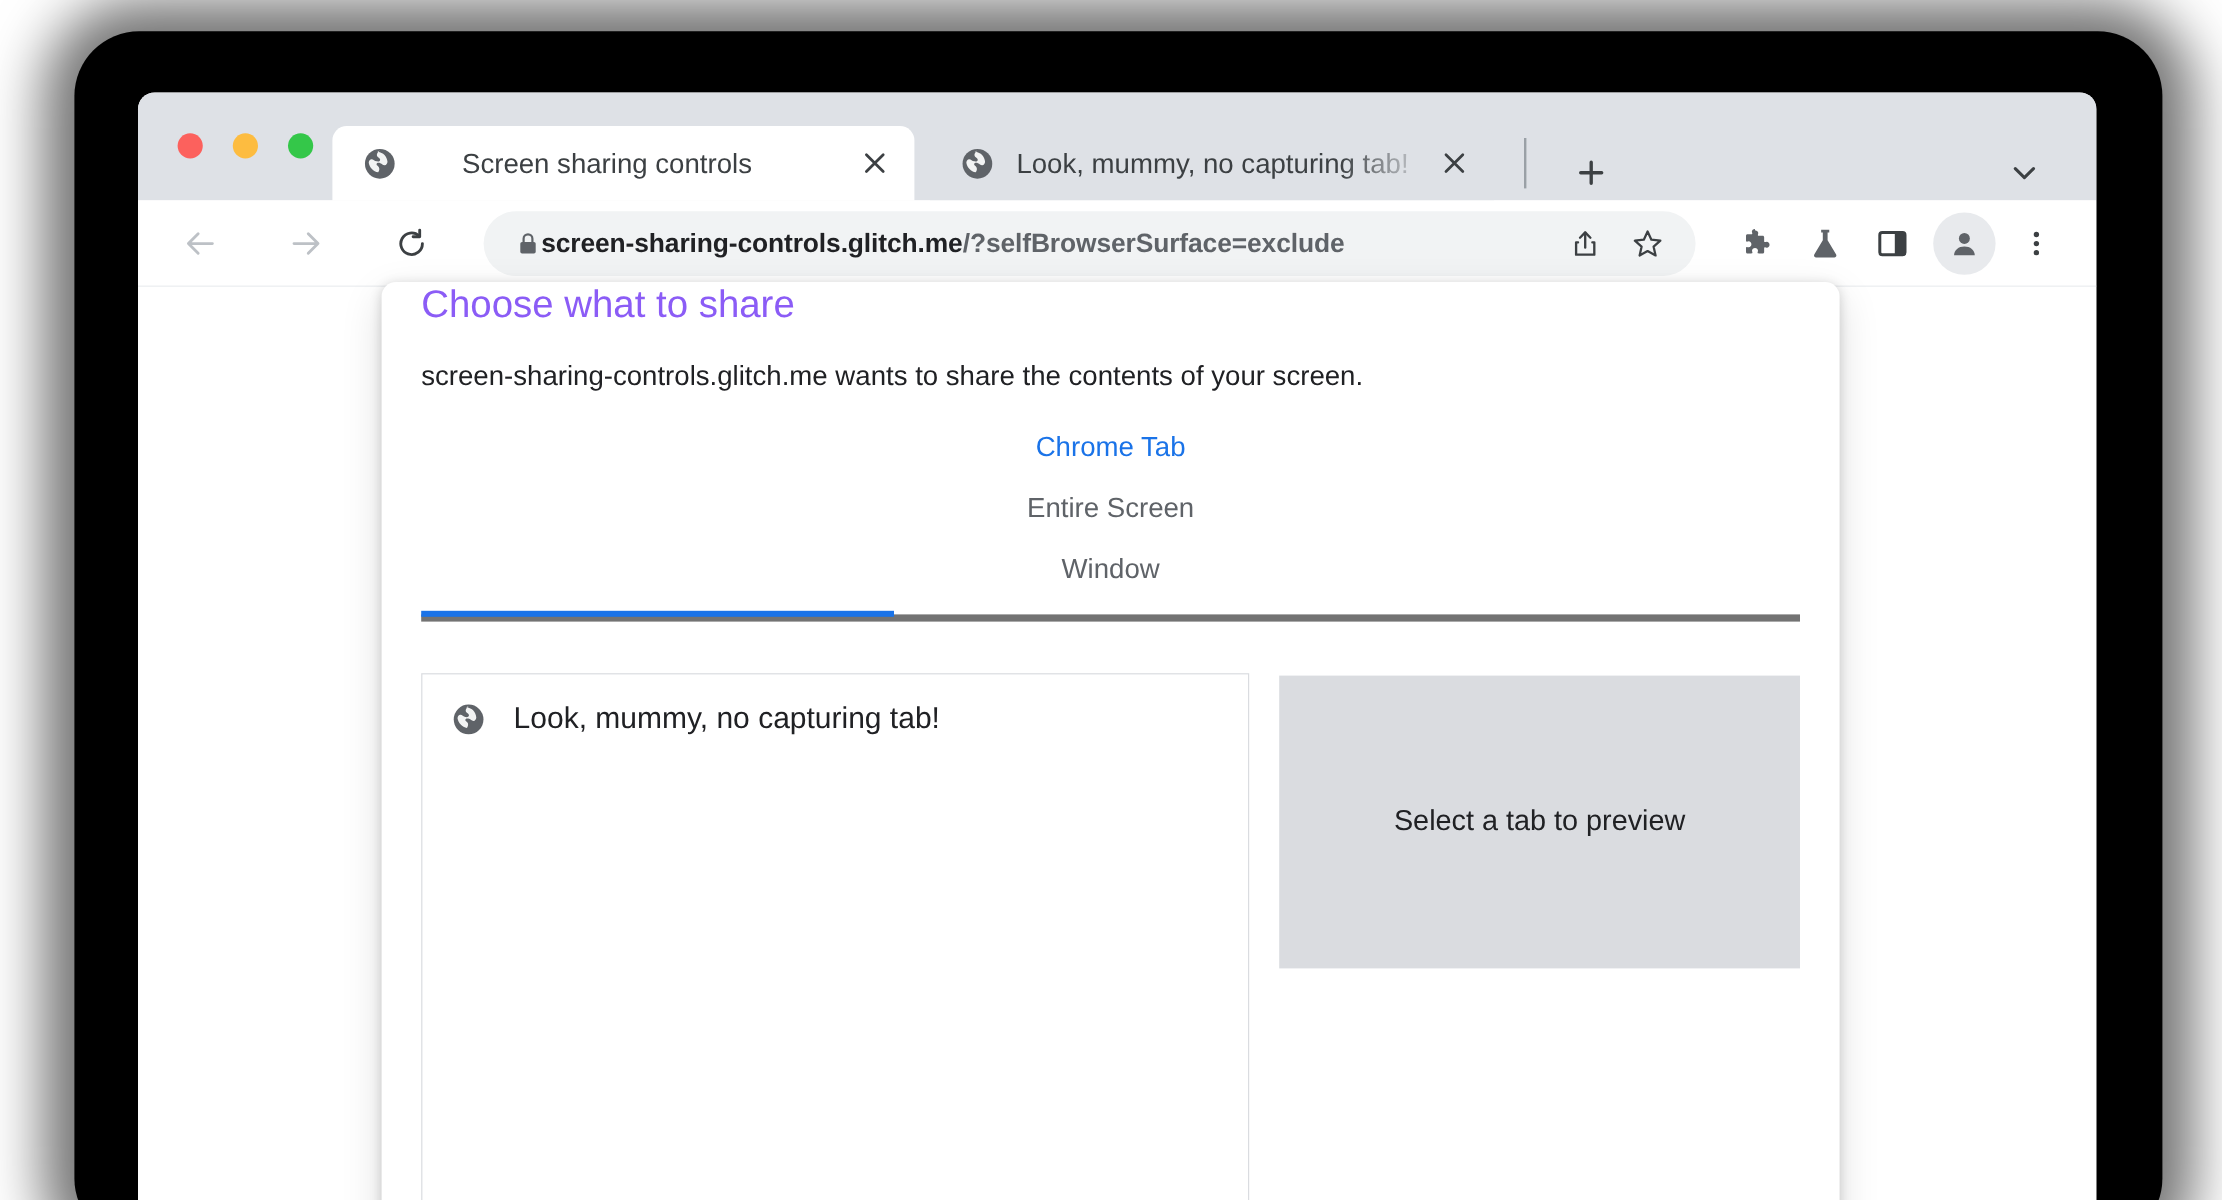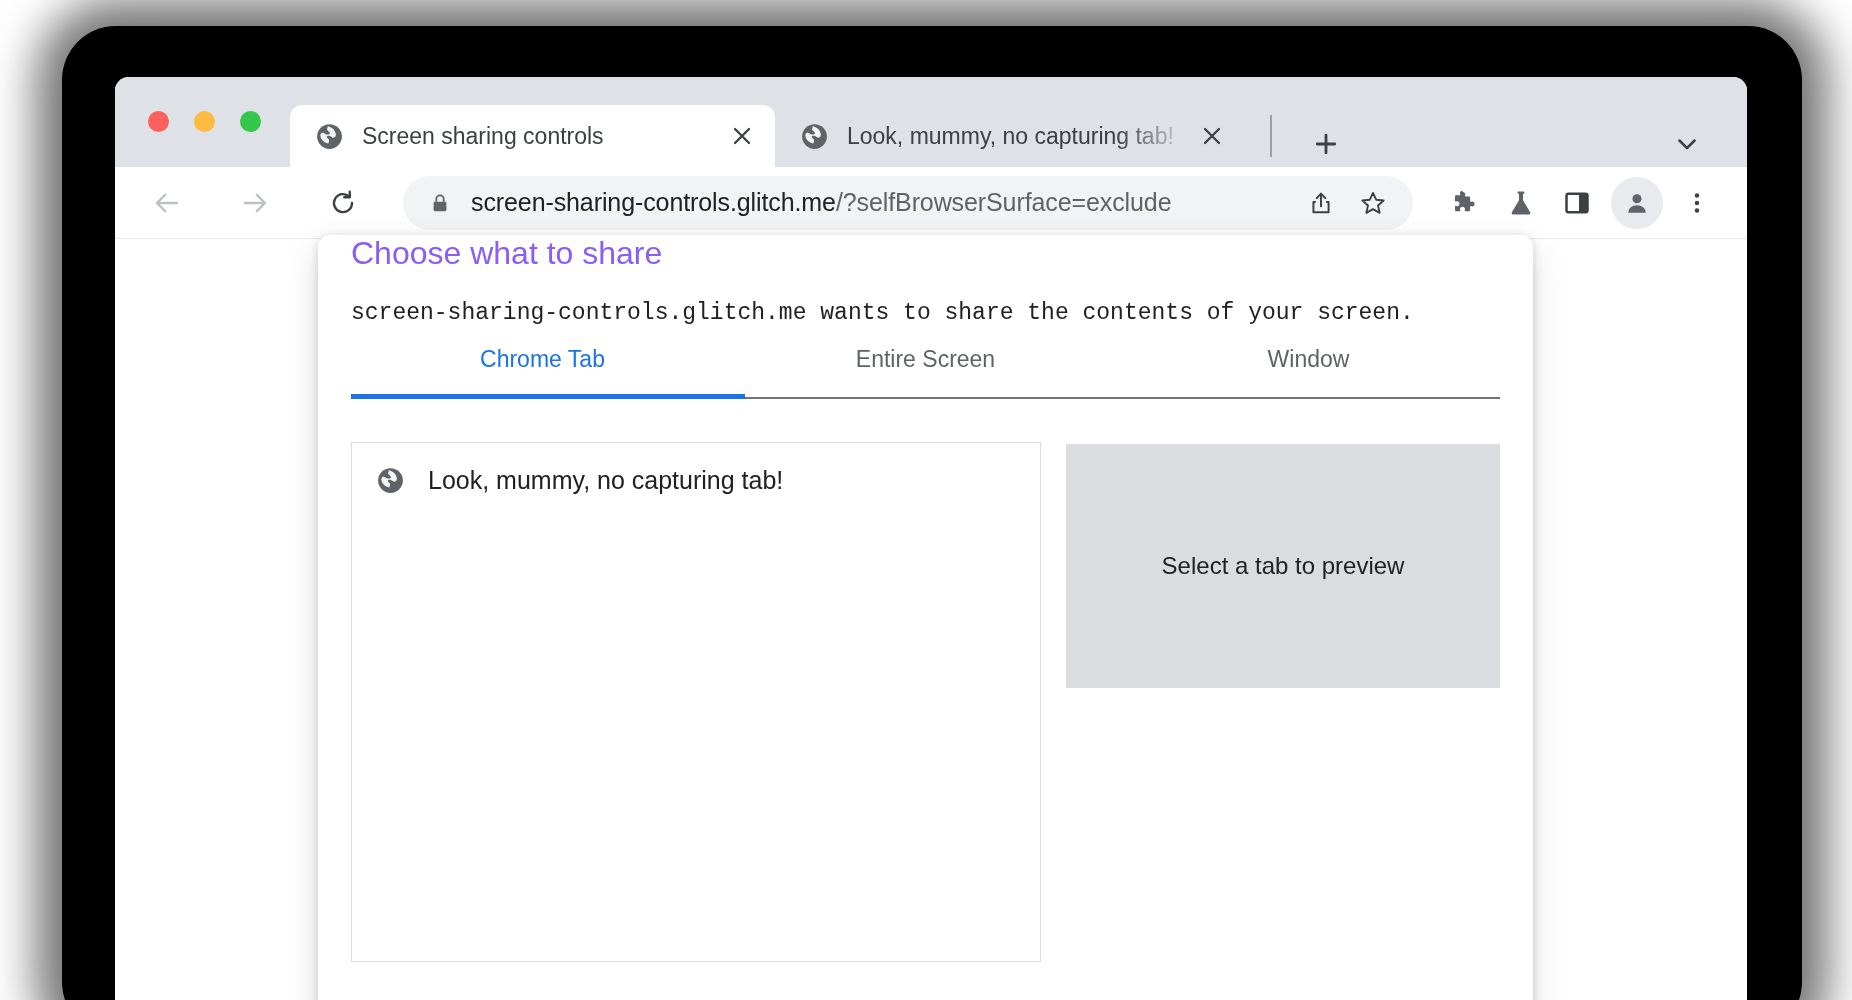--- a/index.html
+++ b/index.html
@@ -46,22 +46,23 @@
   .light.green{background:#34c749;}
 
   .tab{
     position:absolute;
     top:28px; height:62px;
     display:flex; align-items:center;
     border-radius:12px 12px 0 0;
     padding:0 16px 0 26px;
   }
   #tab-active{
-    left:175px; width:485px;
-    background:#ffffff;
+    left:162px; width:485px;
+    background:#ffffff;
+    gap:36px;
   }
   #tab-inactive{
     left:660px; width:470px;
     background:#dee1e6;
   }
   .tab-favicon{ flex:0 0 auto; width:27px; height:27px; }
   .tab-title{
     flex:1 1 auto;
     margin-left:19px;
     font-size:23px;
@@ -118,26 +119,26 @@
     height:54px;
     background:#f1f3f4;
     border-radius:27px;
     display:flex; align-items:center;
     padding:0 14px 0 26px;
     min-width:0;
   }
   #lock-icon{ flex:0 0 auto; width:22px; height:26px; }
   #omnibox-url{
     flex:1 1 auto;
-    margin-left:20px;
-    font-size:25px;
+    font-size:22px;
     color:#202124;
     white-space:nowrap;
     overflow:hidden;
     letter-spacing:-0.1px;
+    font-weight:bold;
   }
   #omnibox-url .url-path{ color:#5f6368; }
   .omni-btn{
     flex:0 0 auto;
     width:52px; height:52px;
     display:flex; align-items:center; justify-content:center;
     border-radius:50%;
   }
   #toolbar-actions{
     flex:0 0 auto;
@@ -170,29 +171,29 @@
   }
   #dialog-title{
     font-size:32px;
     color:#8b5cf6;
     font-weight:400;
   }
   #dialog-subtitle{
     margin-top:28px;
     font-size:23px;
     color:#202124;
-    font-family:Liberation Mono, monospace;
   }
 
   
   #surface-tabs{
-    margin-top:20px;
+    margin-top:32px;
     display:flex;
-    border-bottom:2px solid #737373;
+    border-bottom:6px solid #737373;
     position:relative;
+    flex-direction:column;
   }
   .surface-tab{
     flex:1 1 0;
     text-align:center;
     font-size:23px;
     color:#5f6368;
     padding-bottom:24px;
   }
   .surface-tab.active{ color:#1a73e8; }
   .surface-tab.active::after{

